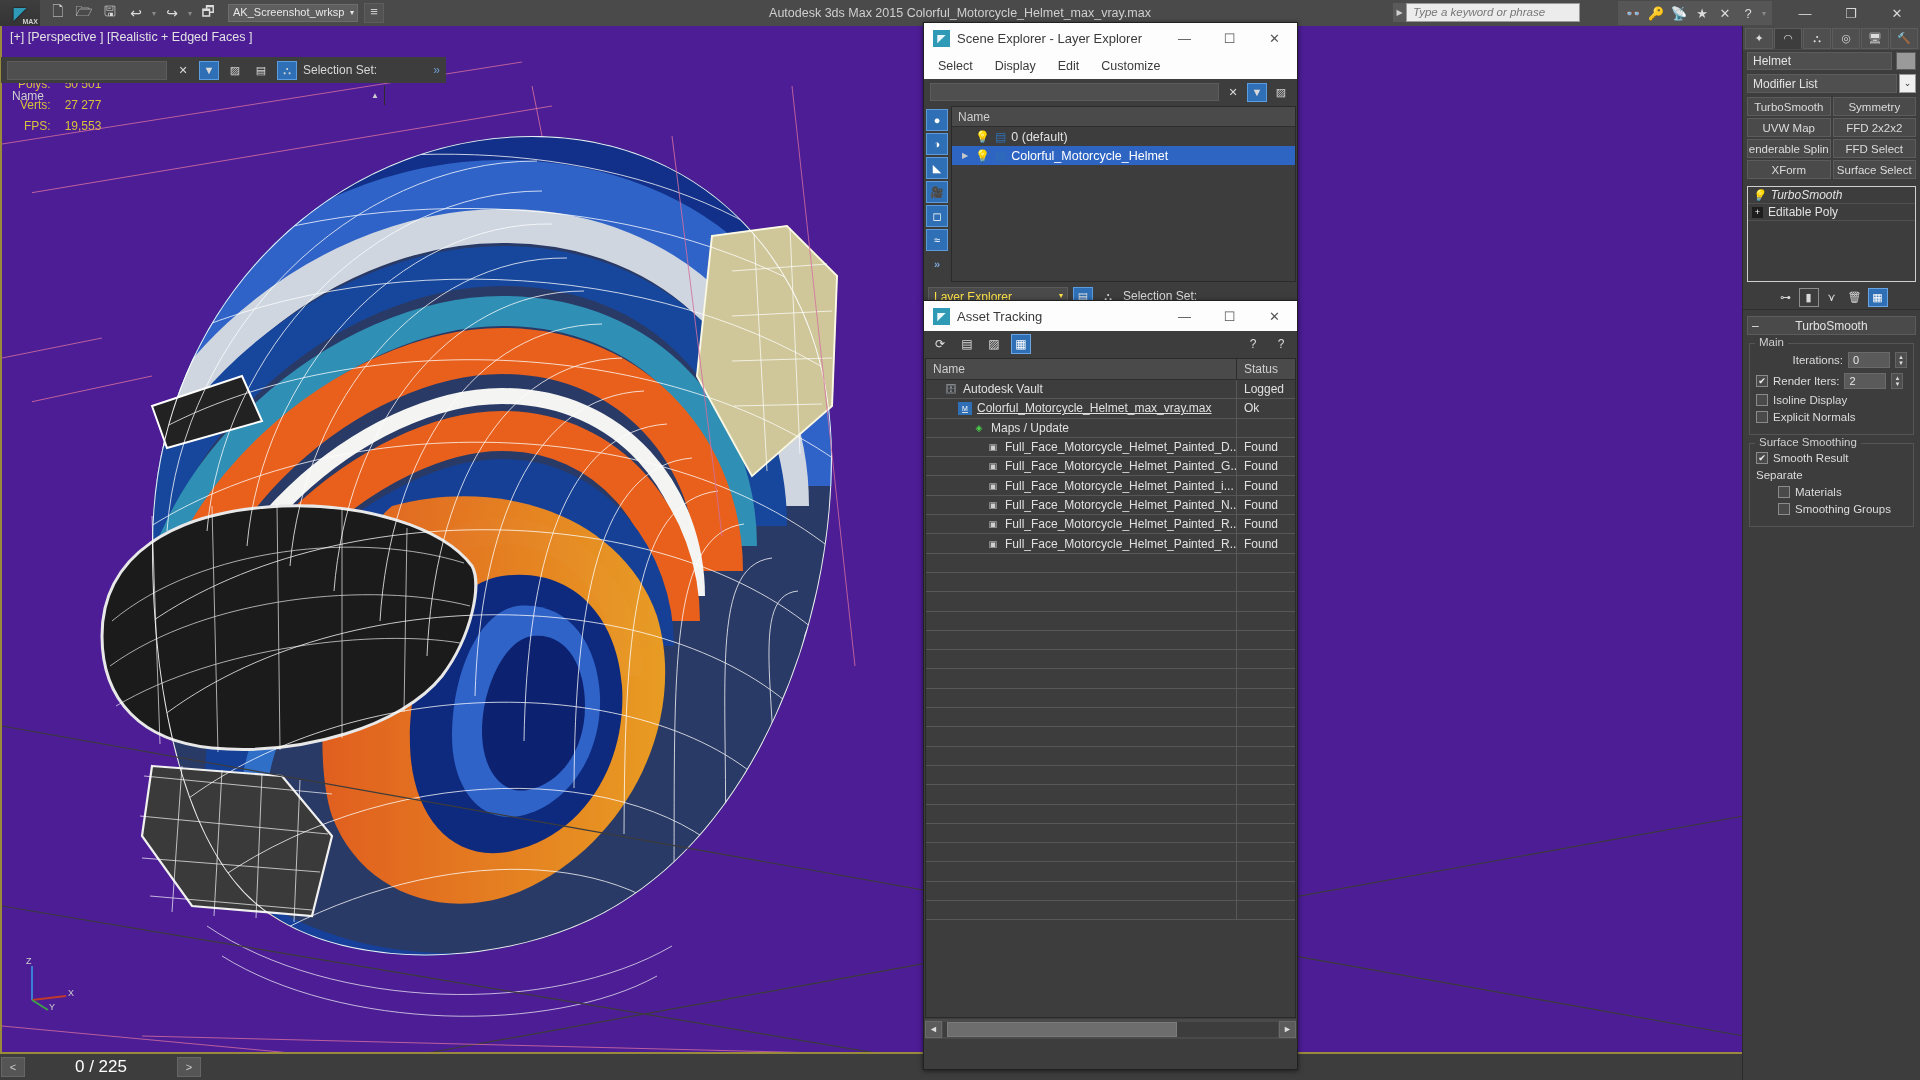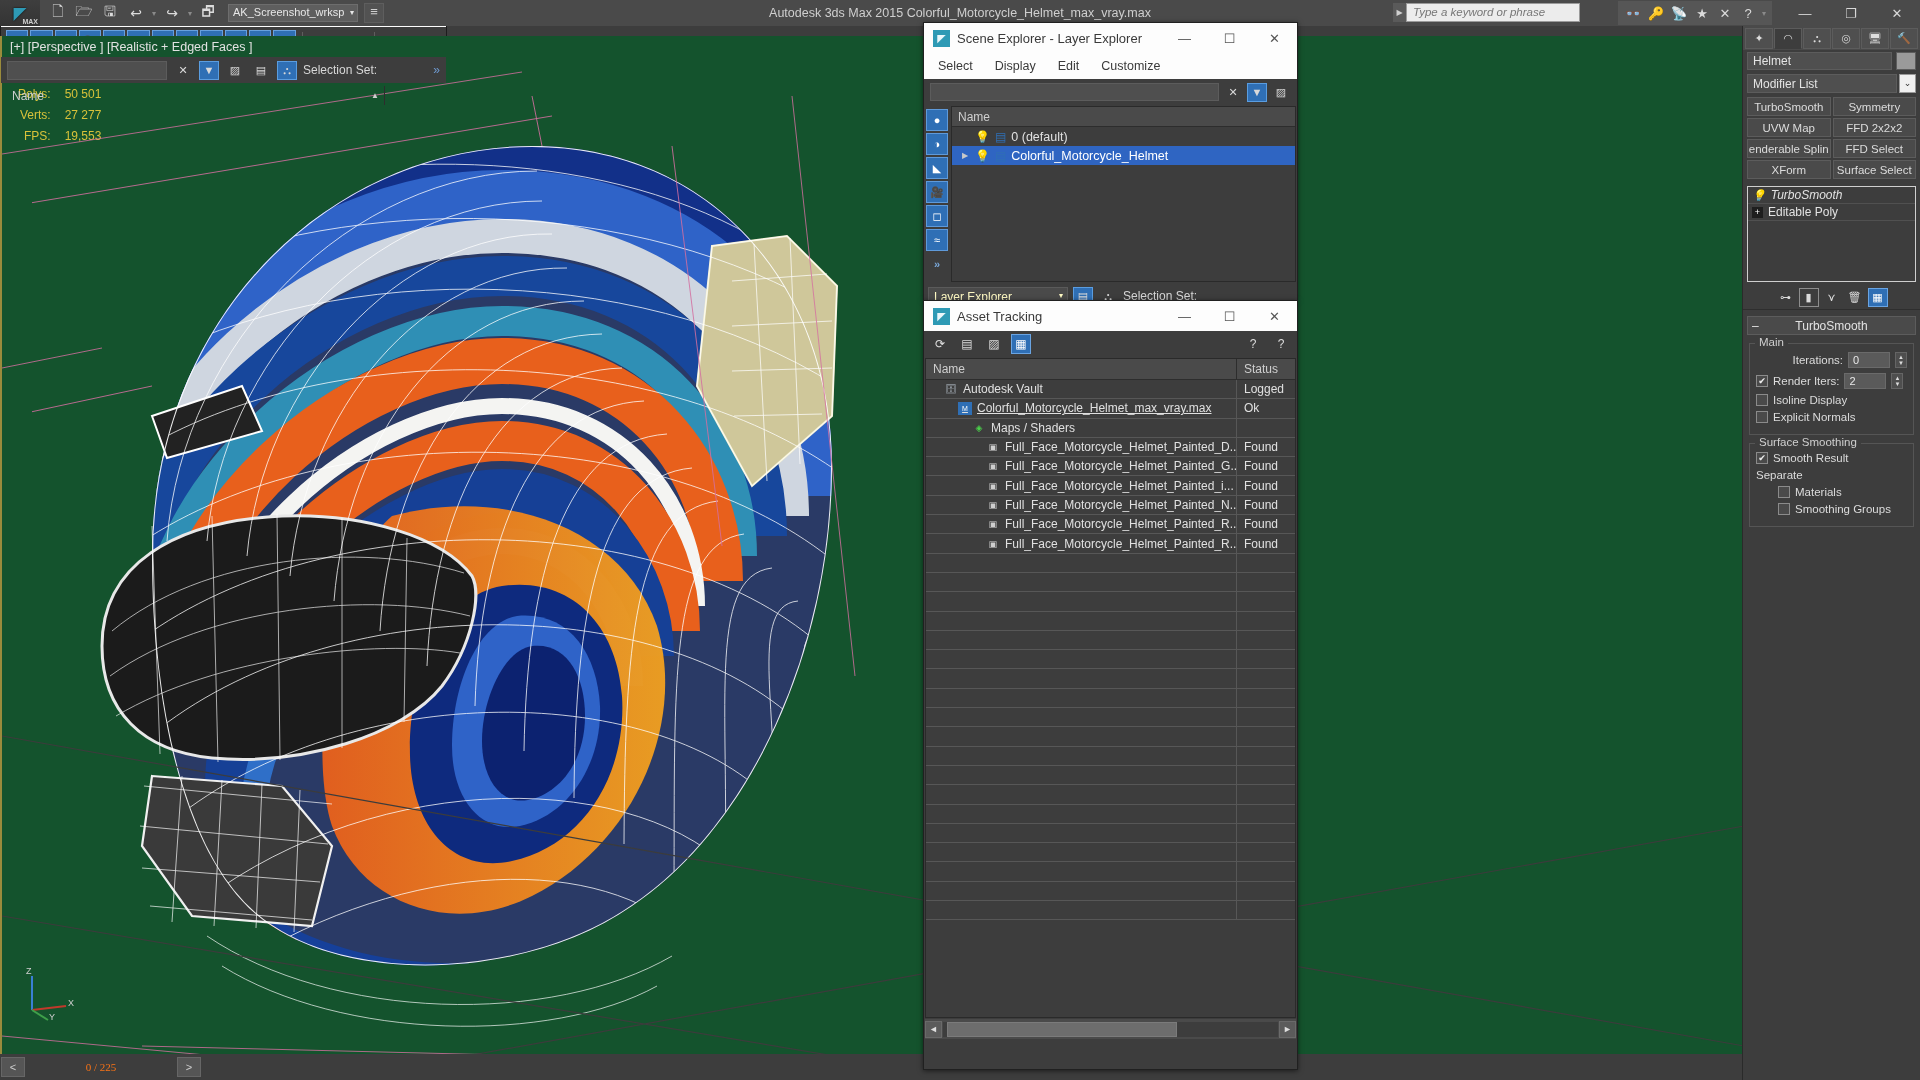--- a/index.html
+++ b/index.html
@@ -34,39 +34,39 @@
     color:#777; font-style:italic; font-size:11.5px; padding:2px 0 0 6px;}
   #helpicons{ position:absolute; right:148px; top:1px; display:flex; gap:1px;
     background:#565656; padding:2px 4px; height:24px; align-items:center;}
   .hbtn{ width:22px; height:20px; display:flex;align-items:center;justify-content:center;
     font-size:13px; color:#dadada;}
   #winctl{ position:absolute; right:0; top:0; display:flex; height:26px;}
   .wbtn{ width:46px; height:26px; display:flex;align-items:center;justify-content:center;
     color:#d8d8d8; font-size:13px;}
 
   
-  #viewport{ position:absolute; left:0; top:36px; width:1799px; height:1028px;
-    background:#14532d; border:2px solid #9a8b3c; border-top:none; overflow:hidden;}
+  #viewport{ position:absolute; left:0; top:26px; width:1799px; height:1028px;
+    background:#4c1d95; border:2px solid #9a8b3c; border-top:none; overflow:hidden;}
   #vplabel{ position:absolute; left:8px; top:4px; font-size:12.5px; color:#e2e2e2;}
   #stats{ position:absolute; left:14px; top:26px; color:#d8c23a; font-size:12px;
     line-height:19px; }
   #stats td{ color:#d8c23a; font-size:12px; padding-right:12px;}
   #stats td.lbl{ text-align:right;}
   #axisgiz{ position:absolute; left:18px; bottom:40px; width:60px; height:60px;}
 
   
   #helmet{ position:absolute; left:30px; top:50px; width:860px; height:960px;}
 
   
   #botbar{ position:absolute; left:0; bottom:0; width:1742px; height:26px;
     background:#3d3d3d; display:flex; align-items:center;}
   .tbtn{ width:24px; height:20px; background:#555; border:1px solid #666; color:#d0d0d0;
     display:flex;align-items:center;justify-content:center; font-size:11px; margin:0 1px;}
-  #framefield{ width:150px; height:20px; text-align:center; color:#f97316; font-size:11px;
-    line-height:20px;font-family:Liberation Serif, serif;}
+  #framefield{ width:150px; height:20px; text-align:center; color:#ffffff; font-size:17px;
+    line-height:20px;}
 
   
   .win{ position:absolute; background:#3d3d3d; border:1px solid #202020;
     box-shadow:0 1px 5px rgba(0,0,0,.55);}
   .wintitle{ height:30px; background:#fdfdfd; display:flex; align-items:center;
     padding-left:9px; color:#3a3a3a; font-size:13px; position:relative;}
   .wicon{ width:17px; height:17px; margin-right:7px; background:#2e9ab5;
     display:flex;align-items:center;justify-content:center;color:#eaf7fb;font-size:11px;}
   .winbtns{ position:absolute; right:0; top:0; height:30px; display:flex;}
   .winbtn{ width:45px; height:30px; display:flex;align-items:center;justify-content:center;
@@ -95,21 +95,21 @@
     display:flex; align-items:center; padding-left:6px; color:#cfcfcf; font-size:12px;}
   .lrow{ height:19px; display:flex; align-items:center; padding-left:10px; font-size:12.5px;
     color:#e0e0e0; gap:5px;}
   .lrow.sel{ background:#2f65c2; color:#fff;}
   .bulb{ color:#f2d23a; font-size:12px;}
   .layers{ color:#2f6fb5; font-size:12px;}
   .arrowr{ color:#c9c9c9; font-size:8px; width:8px;}
   #scnfoot{ height:26px; background:#3d3d3d; display:flex; align-items:center; gap:5px;
     padding:0 4px;}
   #scnmode{ width:140px; height:19px; background:#4a4a4a; border:1px solid #5a5a5a;
-    color:#fef9c3; font-size:12px; padding:2px 0 0 5px; position:relative;}
+    color:#fde047; font-size:12px; padding:2px 0 0 5px; position:relative;}
   #scnmode i{ position:absolute; right:4px; top:3px; font-style:normal; font-size:8px;}
   .selsetlbl{ font-size:12px; color:#d7d7d7;}
 
   
   #asset{ left:923px; top:300px; width:375px; height:770px;}
   #assettool{ height:26px; background:#3d3d3d; display:flex; align-items:center;
     padding:0 6px; gap:7px; position:relative;}
   .atbtn{ width:20px;height:20px; display:flex;align-items:center;justify-content:center;
     font-size:12px; color:#dcdcdc; border:1px solid transparent;}
   .atbtn.on{ background:#2f6fb5; border:1px solid #6aa4e2; color:#fff;}
@@ -529,21 +529,21 @@
         <div class="arow">
           <div class="an ind1">
             <span class="fi" style="background: rgb(47, 111, 181); color: rgb(255, 255, 255); font-size: 7px;">M</span>
             <span>Colorful_Motorcycle_Helmet_max_vray.max</span>
           </div>
           <div class="as">Ok</div>
         </div>
         <div class="arow">
           <div class="an ind2">
             <span class="fi" style="color: rgb(74, 208, 74);">◈</span>
-            <span>Maps / Shaders</span>
+            <span>Maps / Update</span>
           </div>
           <div class="as"></div>
         </div>
         <div class="arow">
           <div class="an ind3">
             <span class="fi" style="color: rgb(207, 207, 207);">▣</span>
             <span>Full_Face_Motorcycle_Helmet_Painted_D...</span>
           </div>
           <div class="as">Found</div>
         </div>

